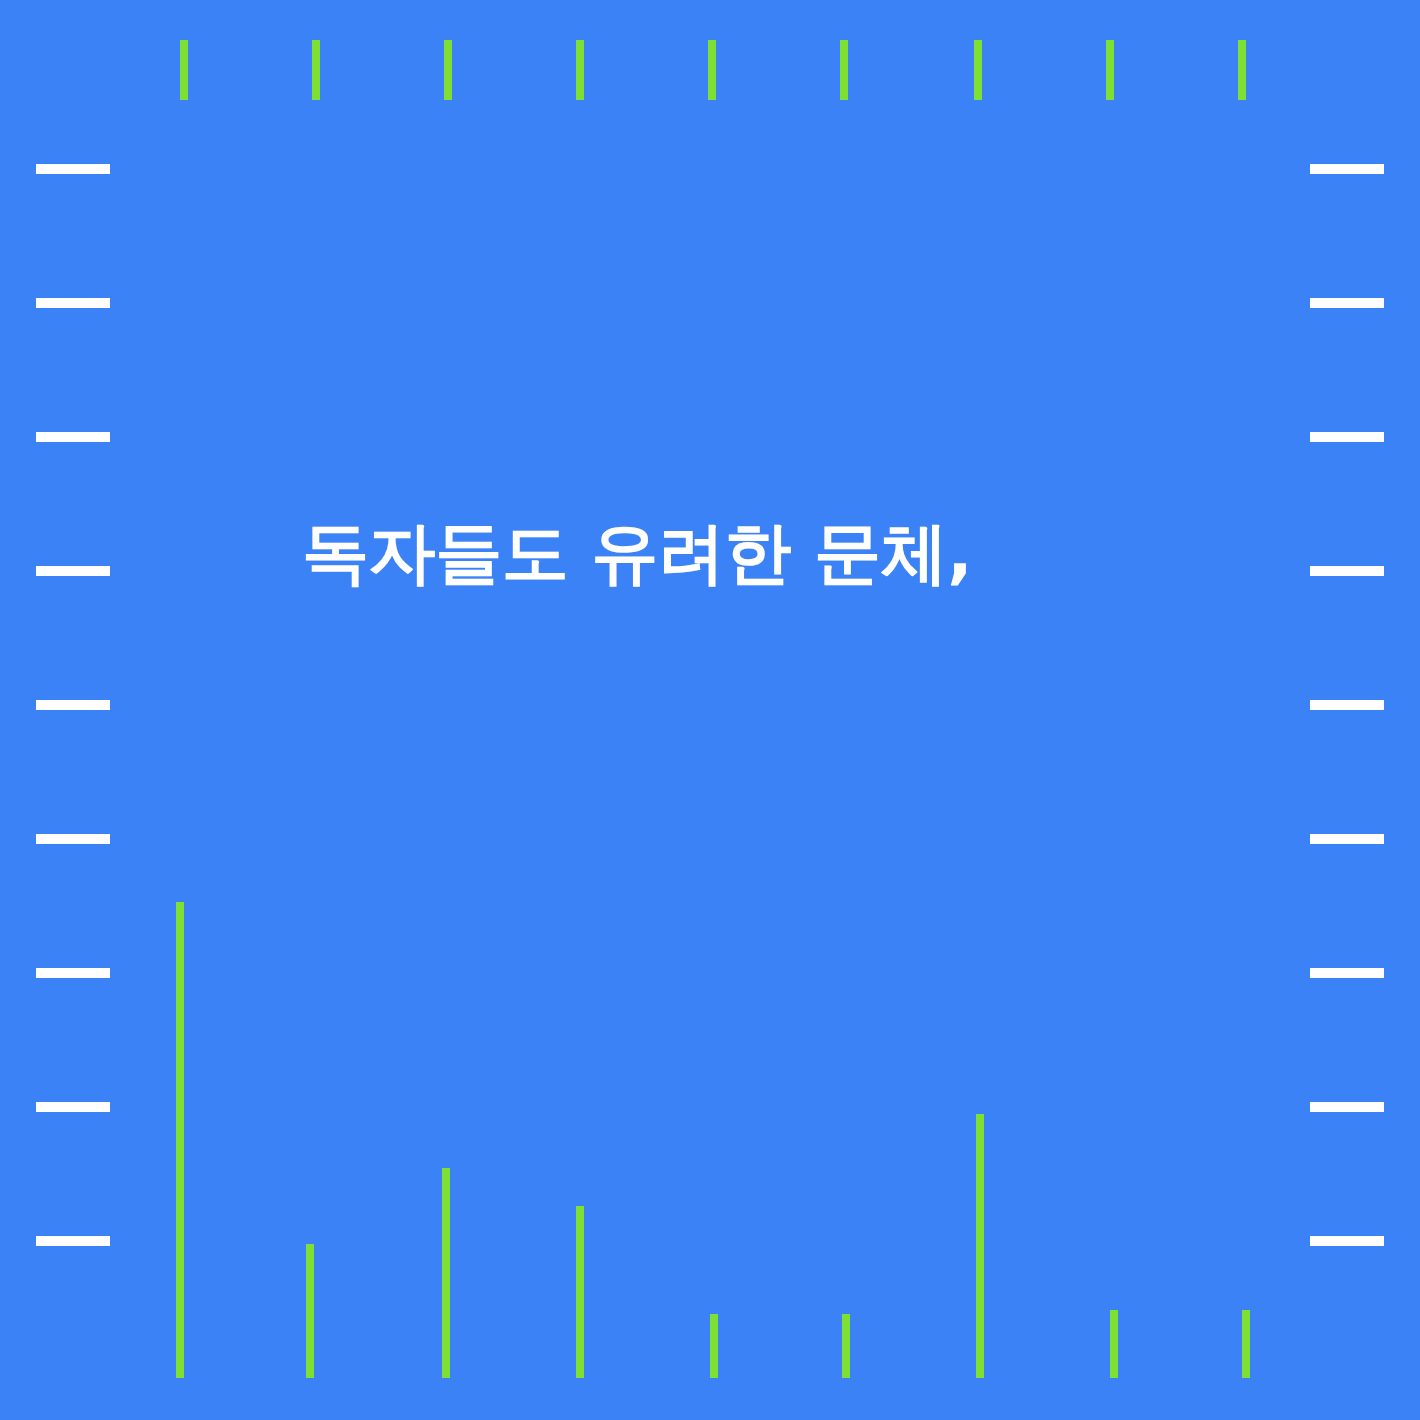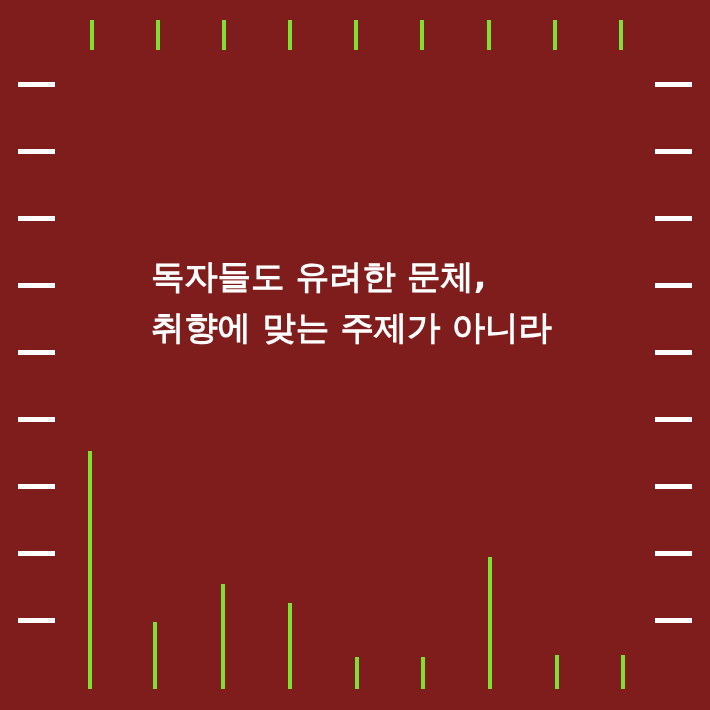--- a/index.html
+++ b/index.html
@@ -53,21 +53,21 @@
     font-size: 33.5px;
     font-weight: 700;
     line-height: 51px;
     letter-spacing: -0.2px;
     white-space: nowrap;
   }
 </style>
 </head>
 <body>
 
-<div id="card" style="background: #7f1d1d; width: 710px; height: 710px;">
+<div id="card" style="background: #3b82f6; width: 710px; height: 710px;">
 
   <div id="top-ticks">
       <div class="tick-top" style="left: 90px; top: 20px; width: 4px; height: 30px; background: rgb(127, 224, 52);"></div>
       <div class="tick-top" style="left: 156px; top: 20px; width: 4px; height: 30px; background: rgb(127, 224, 52);"></div>
       <div class="tick-top" style="left: 222px; top: 20px; width: 4px; height: 30px; background: rgb(127, 224, 52);"></div>
       <div class="tick-top" style="left: 288px; top: 20px; width: 4px; height: 30px; background: rgb(127, 224, 52);"></div>
       <div class="tick-top" style="left: 354px; top: 20px; width: 4px; height: 30px; background: rgb(127, 224, 52);"></div>
       <div class="tick-top" style="left: 420px; top: 20px; width: 4px; height: 30px; background: rgb(127, 224, 52);"></div>
       <div class="tick-top" style="left: 487px; top: 20px; width: 4px; height: 30px; background: rgb(127, 224, 52);"></div>
       <div class="tick-top" style="left: 553px; top: 20px; width: 4px; height: 30px; background: rgb(127, 224, 52);"></div>
@@ -105,16 +105,15 @@
       <div class="bar-bottom" style="left: 288px; top: 603px; width: 4px; height: 86px; background: rgb(127, 224, 52);"></div>
       <div class="bar-bottom" style="left: 355px; top: 657px; width: 4px; height: 32px; background: rgb(127, 224, 52);"></div>
       <div class="bar-bottom" style="left: 421px; top: 657px; width: 4px; height: 32px; background: rgb(127, 224, 52);"></div>
       <div class="bar-bottom" style="left: 488px; top: 557px; width: 4px; height: 132px; background: rgb(127, 224, 52);"></div>
       <div class="bar-bottom" style="left: 555px; top: 655px; width: 4px; height: 34px; background: rgb(127, 224, 52);"></div>
       <div class="bar-bottom" style="left: 621px; top: 655px; width: 4px; height: 34px; background: rgb(127, 224, 52);"></div>
     </div>
 
   <div id="headline">
     <span class="line" style="color: rgb(255, 255, 255);">독자들도 유려한 문체,</span>
-    <span class="line" style="color: rgb(255, 255, 255);">취향에 맞는 주제가 아니라</span>
   </div>
 
 </div>
 
 </body></html>

